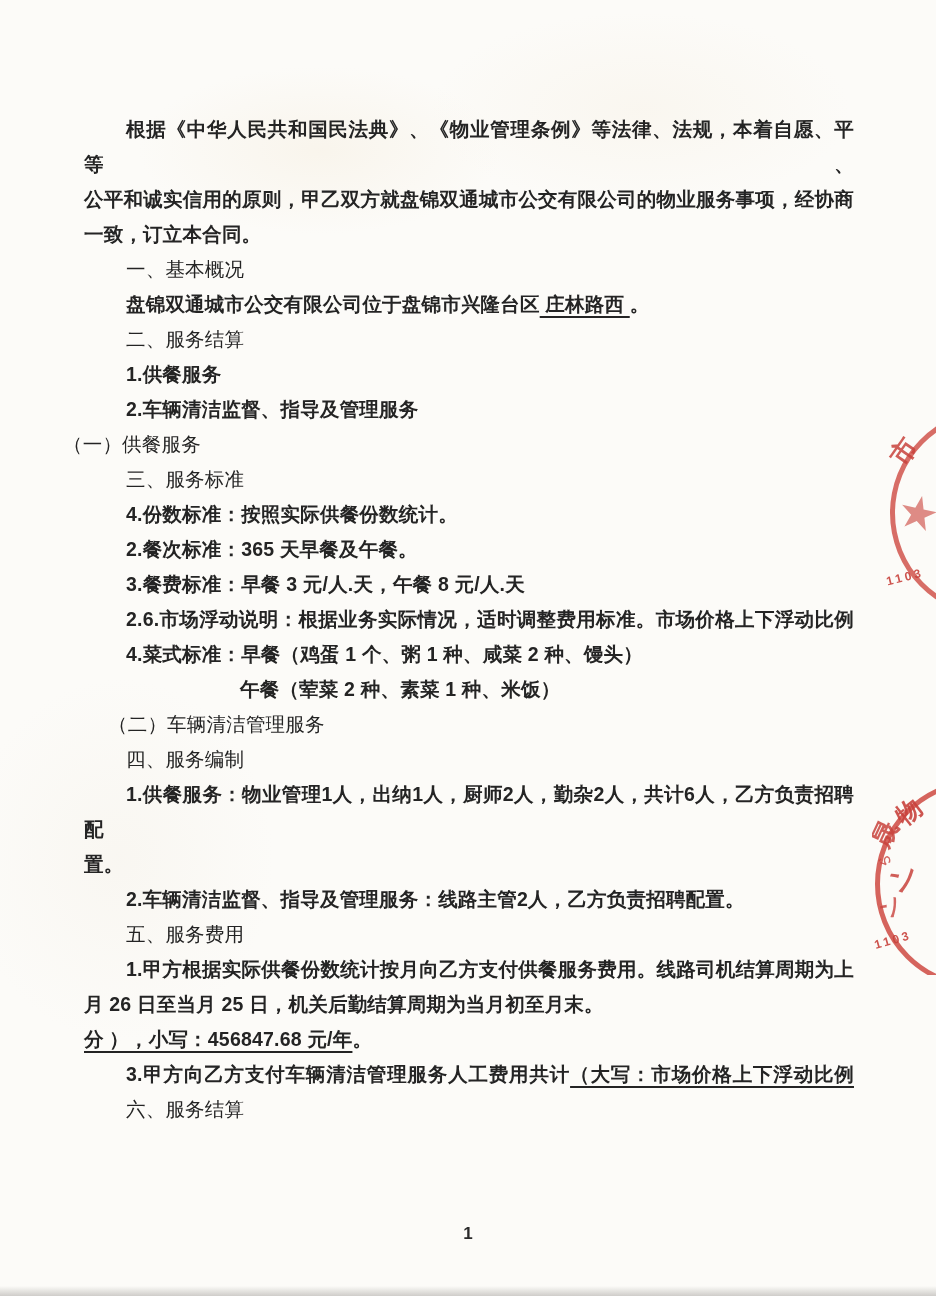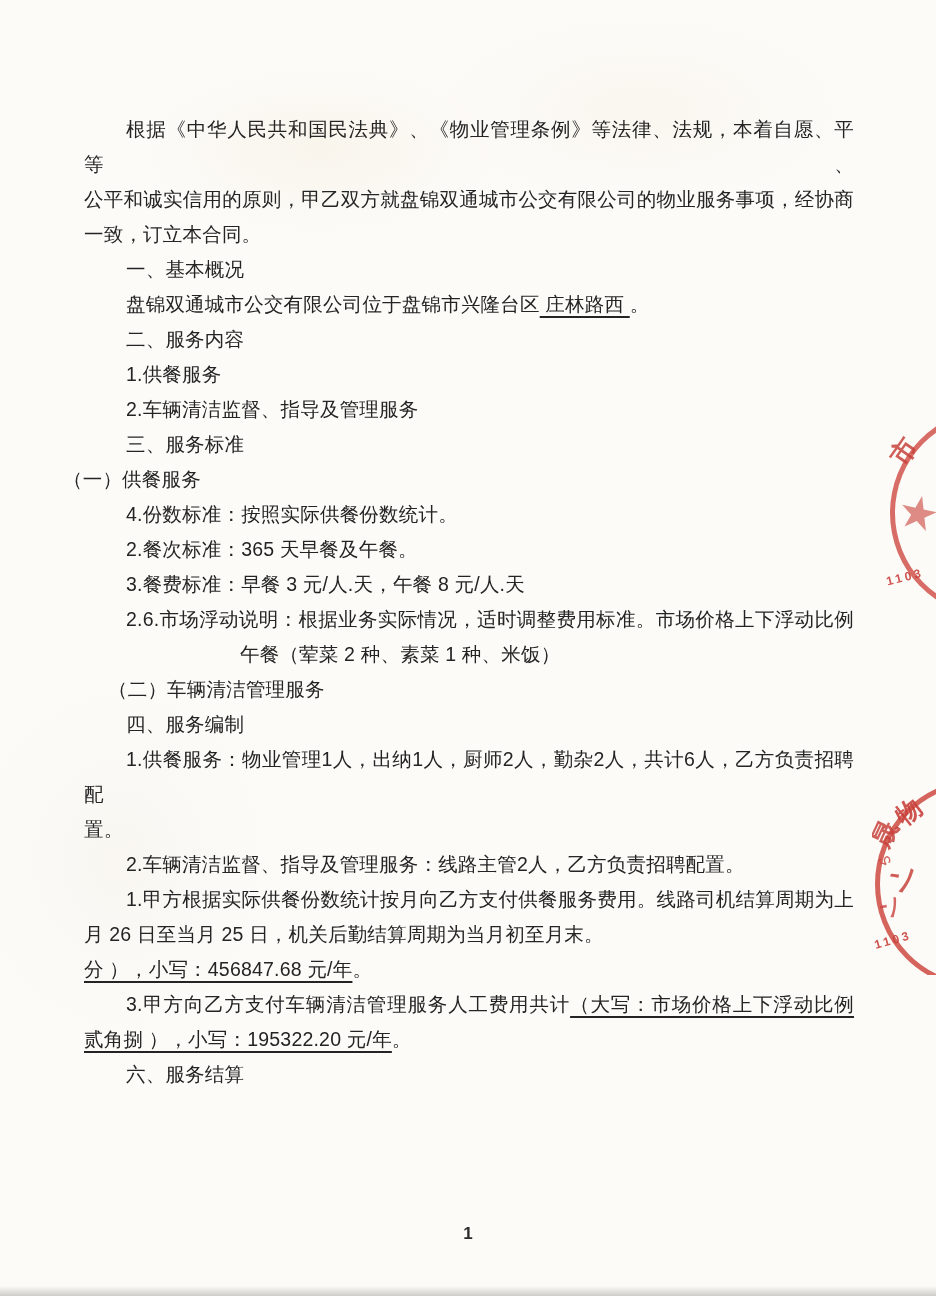--- a/index.html
+++ b/index.html
@@ -11,21 +11,21 @@
       radial-gradient(ellipse 260px 120px at 320px 150px, rgba(243,233,214,.35), rgba(243,233,214,0) 70%),
       radial-gradient(ellipse 300px 140px at 640px 110px, rgba(244,236,220,.30), rgba(244,236,220,0) 70%),
       radial-gradient(ellipse 220px 260px at 120px 860px, rgba(240,234,222,.25), rgba(240,234,222,0) 70%);
     font-family:"Liberation Sans","DejaVu Sans",sans-serif;
   }
   .doc{
     position:absolute;left:84px;top:112px;width:770px;
     font-size:19.5px;line-height:35px;color:#242424;
     letter-spacing:0.2px;
   }
-  .ln{min-height:35px;white-space:normal;}
+  .ln{min-height:35px;white-space:normal;font-weight:bold;}
   .indent{text-indent:42px;}
   .indent-sm{text-indent:24px;}
   .indent-lg{text-indent:156px;}
   .hang{margin-left:-21px;}
   .bold{font-weight:400;}
   .fill{text-align:justify;text-align-last:justify;}
   .u{text-decoration:underline;text-decoration-thickness:1.6px;text-underline-offset:5px;}
   .page-num{
     position:absolute;left:0;top:1224px;width:100%;text-align:center;
     font-size:17px;font-weight:700;color:#2a2a2a;
@@ -54,40 +54,41 @@
 </style>
 </head>
 <body>
 
 <div class="doc">
     <div class="ln indent fill"><span>根据《中华人民共和国民法典》、《物业管理条例》等法律、法规，本着自愿、平等、</span></div>
     <div class="ln fill"><span>公平和诚实信用的原则，甲乙双方就盘锦双通城市公交有限公司的物业服务事项，经协商</span></div>
     <div class="ln"><span>一致，订立本合同。</span></div>
     <div class="ln indent bold"><span>一、基本概况</span></div>
     <div class="ln indent"><span>盘锦双通城市公交有限公司位于盘锦市兴隆台区</span><span class="u"> 庄林路西 </span><span>。</span></div>
-    <div class="ln indent bold"><span>二、服务内容</span></div>
+    <div class="ln indent bold"><span>二、服务结算</span></div>
     <div class="ln indent"><span>1.供餐服务</span></div>
     <div class="ln indent"><span>2.车辆清洁监督、指导及管理服务</span></div>
+    <div class="ln bold hang"><span>（一）供餐服务</span></div>
     <div class="ln indent bold"><span>三、服务标准</span></div>
-    <div class="ln bold hang"><span>（一）供餐服务</span></div>
     <div class="ln indent"><span>4.份数标准：按照实际供餐份数统计。</span></div>
     <div class="ln indent"><span>2.餐次标准：365 天早餐及午餐。</span></div>
     <div class="ln indent"><span>3.餐费标准：早餐 3 元/人.天，午餐 8 元/人.天</span></div>
     <div class="ln indent fill"><span>2.6.市场浮动说明：根据业务实际情况，适时调整费用标准。市场价格上下浮动比例</span></div>
+    <div class="ln indent"><span>4.菜式标准：早餐（鸡蛋 1 个、粥 1 种、咸菜 2 种、馒头）</span></div>
     <div class="ln indent-lg"><span>午餐（荤菜 2 种、素菜 1 种、米饭）</span></div>
     <div class="ln bold indent-sm"><span>（二）车辆清洁管理服务</span></div>
     <div class="ln indent bold"><span>四、服务编制</span></div>
     <div class="ln indent fill"><span>1.供餐服务：物业管理1人，出纳1人，厨师2人，勤杂2人，共计6人，乙方负责招聘配</span></div>
     <div class="ln"><span>置。</span></div>
     <div class="ln indent"><span>2.车辆清洁监督、指导及管理服务：线路主管2人，乙方负责招聘配置。</span></div>
+    <div class="ln indent bold"><span>五、服务费用</span></div>
     <div class="ln indent fill"><span>1.甲方根据实际供餐份数统计按月向乙方支付供餐服务费用。线路司机结算周期为上</span></div>
     <div class="ln"><span>月 26 日至当月 25 日，机关后勤结算周期为当月初至月末。</span></div>
     <div class="ln"><span class="u">分 ），小写：456847.68 元/年</span><span>。</span></div>
     <div class="ln indent fill"><span>3.甲方向乙方支付车辆清洁管理服务人工费用共计</span><span class="u">（大写：市场价格上下浮动比例</span></div>
-    <div class="ln"><span class="u">贰角捌 ），小写：195322.20 元/年</span><span>。</span></div>
     <div class="ln indent bold"><span>六、服务结算</span></div>
   </div>
 
 <div class="stamp" id="stamp1">
   <div class="ring"></div>
   <div class="g ch">市</div>
   <div class="g star">★</div>
   <div class="g num">1103</div>
 </div>
 

